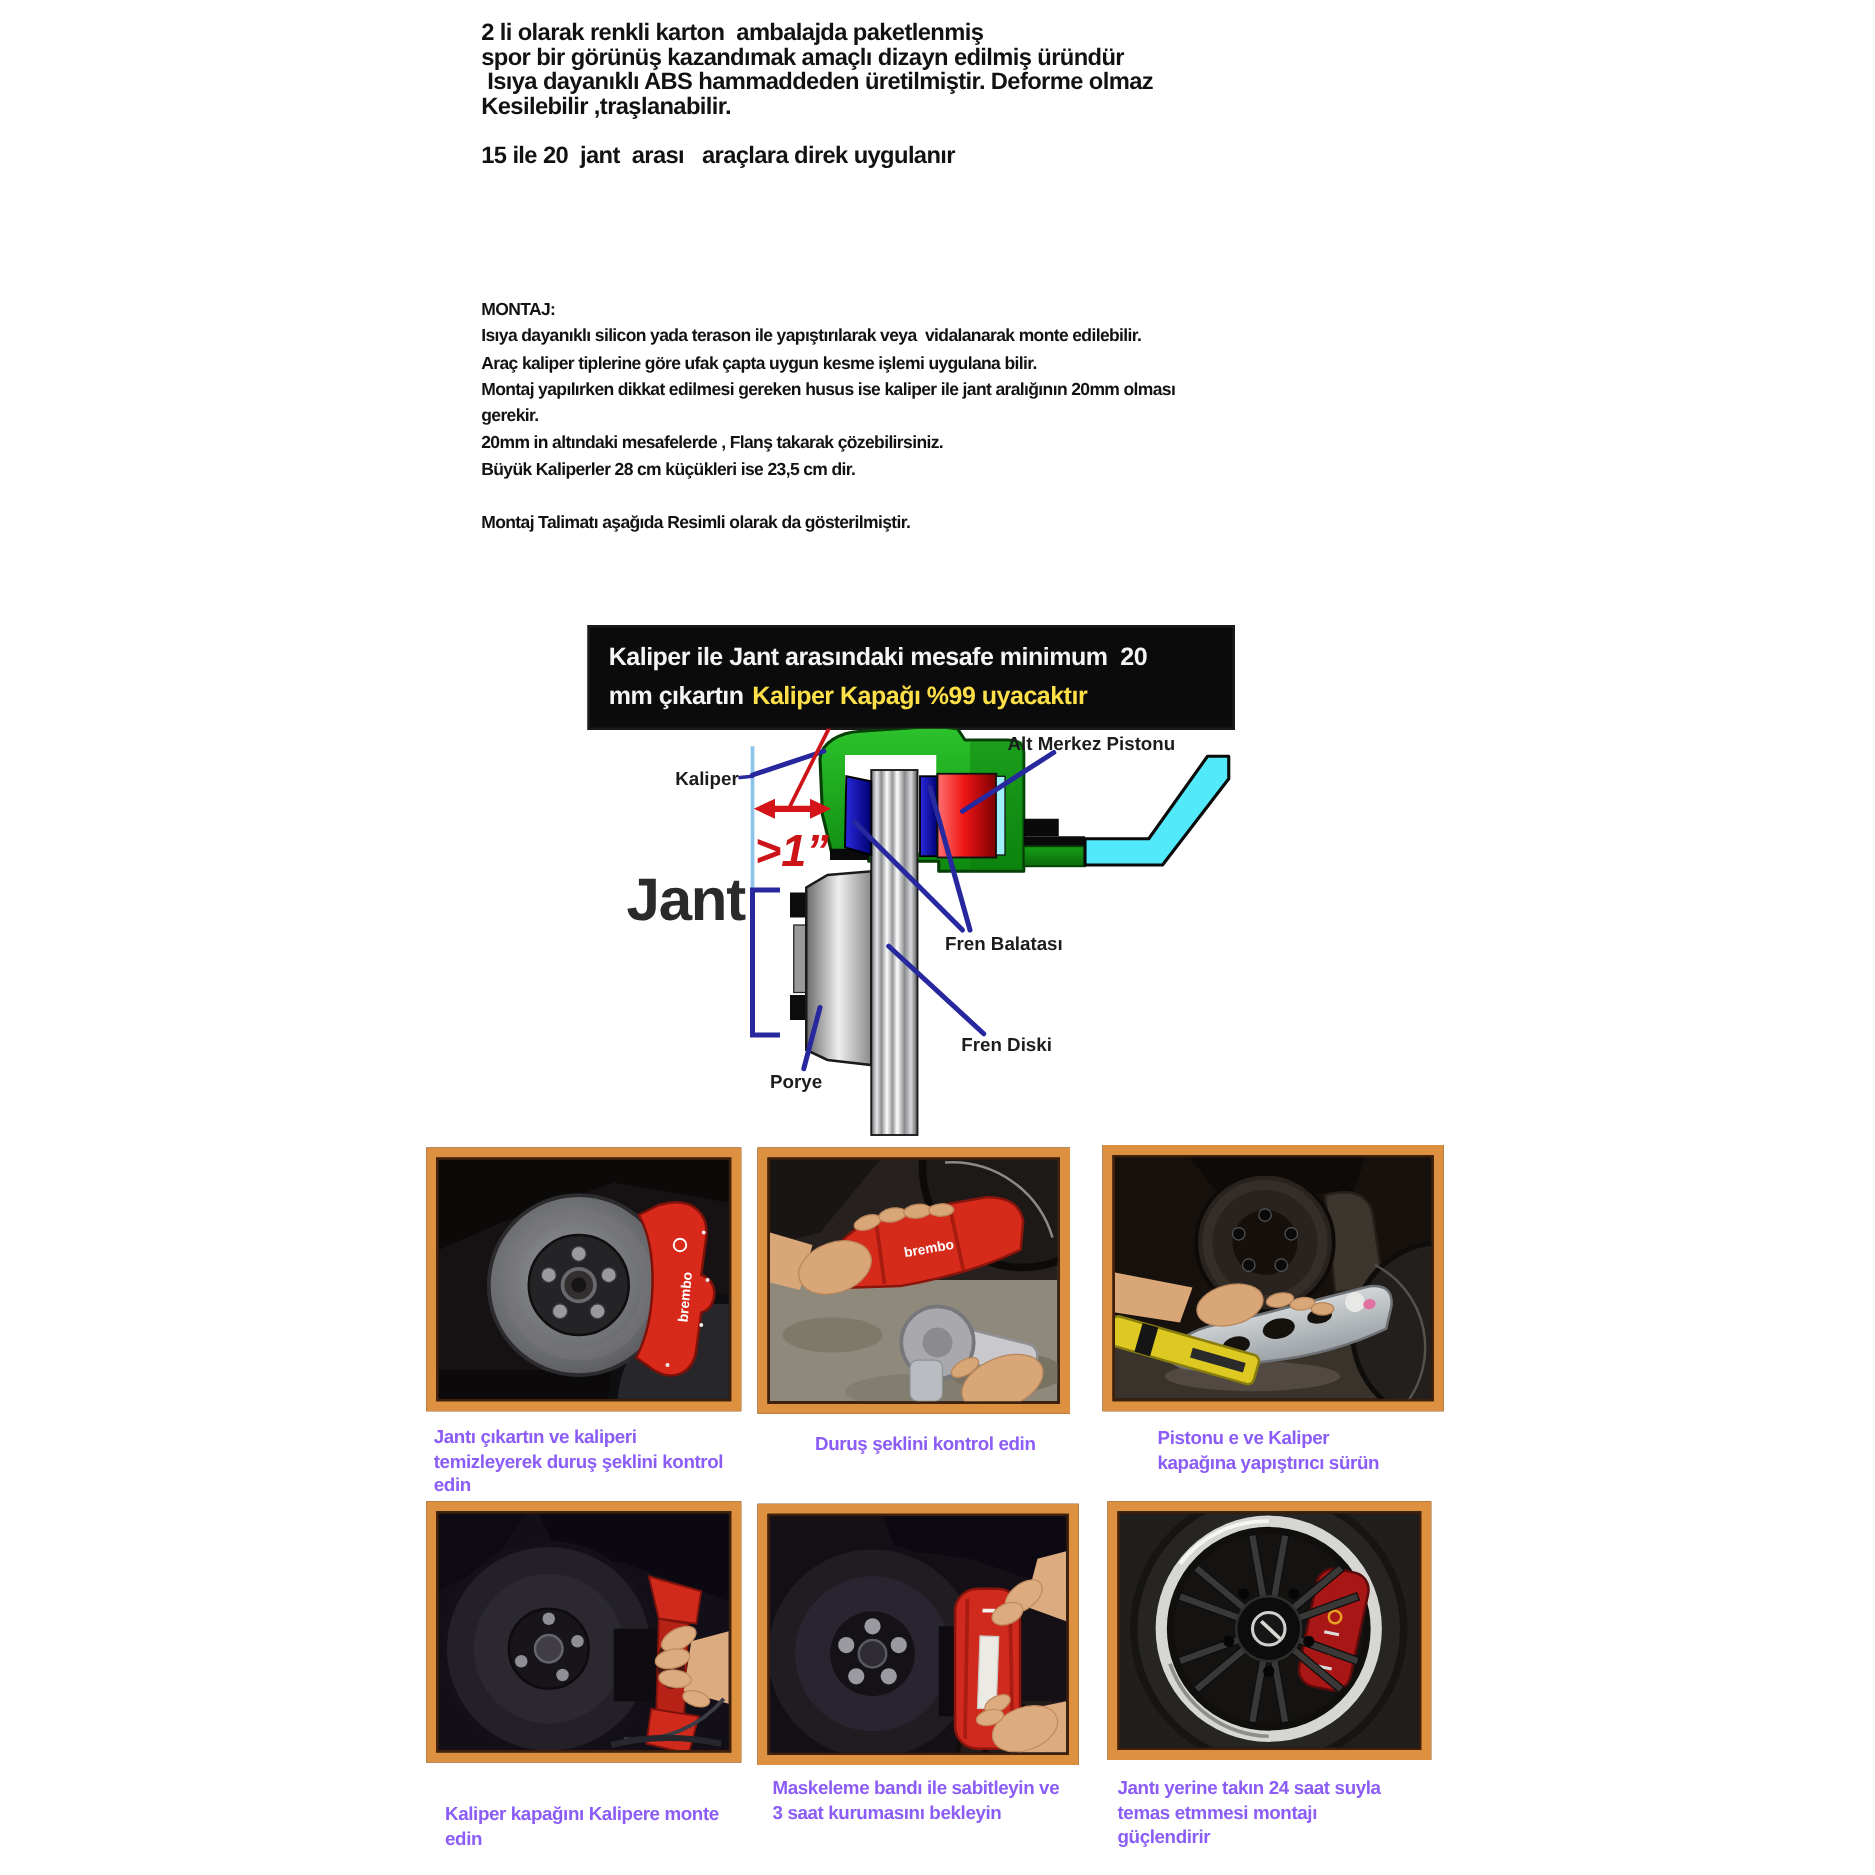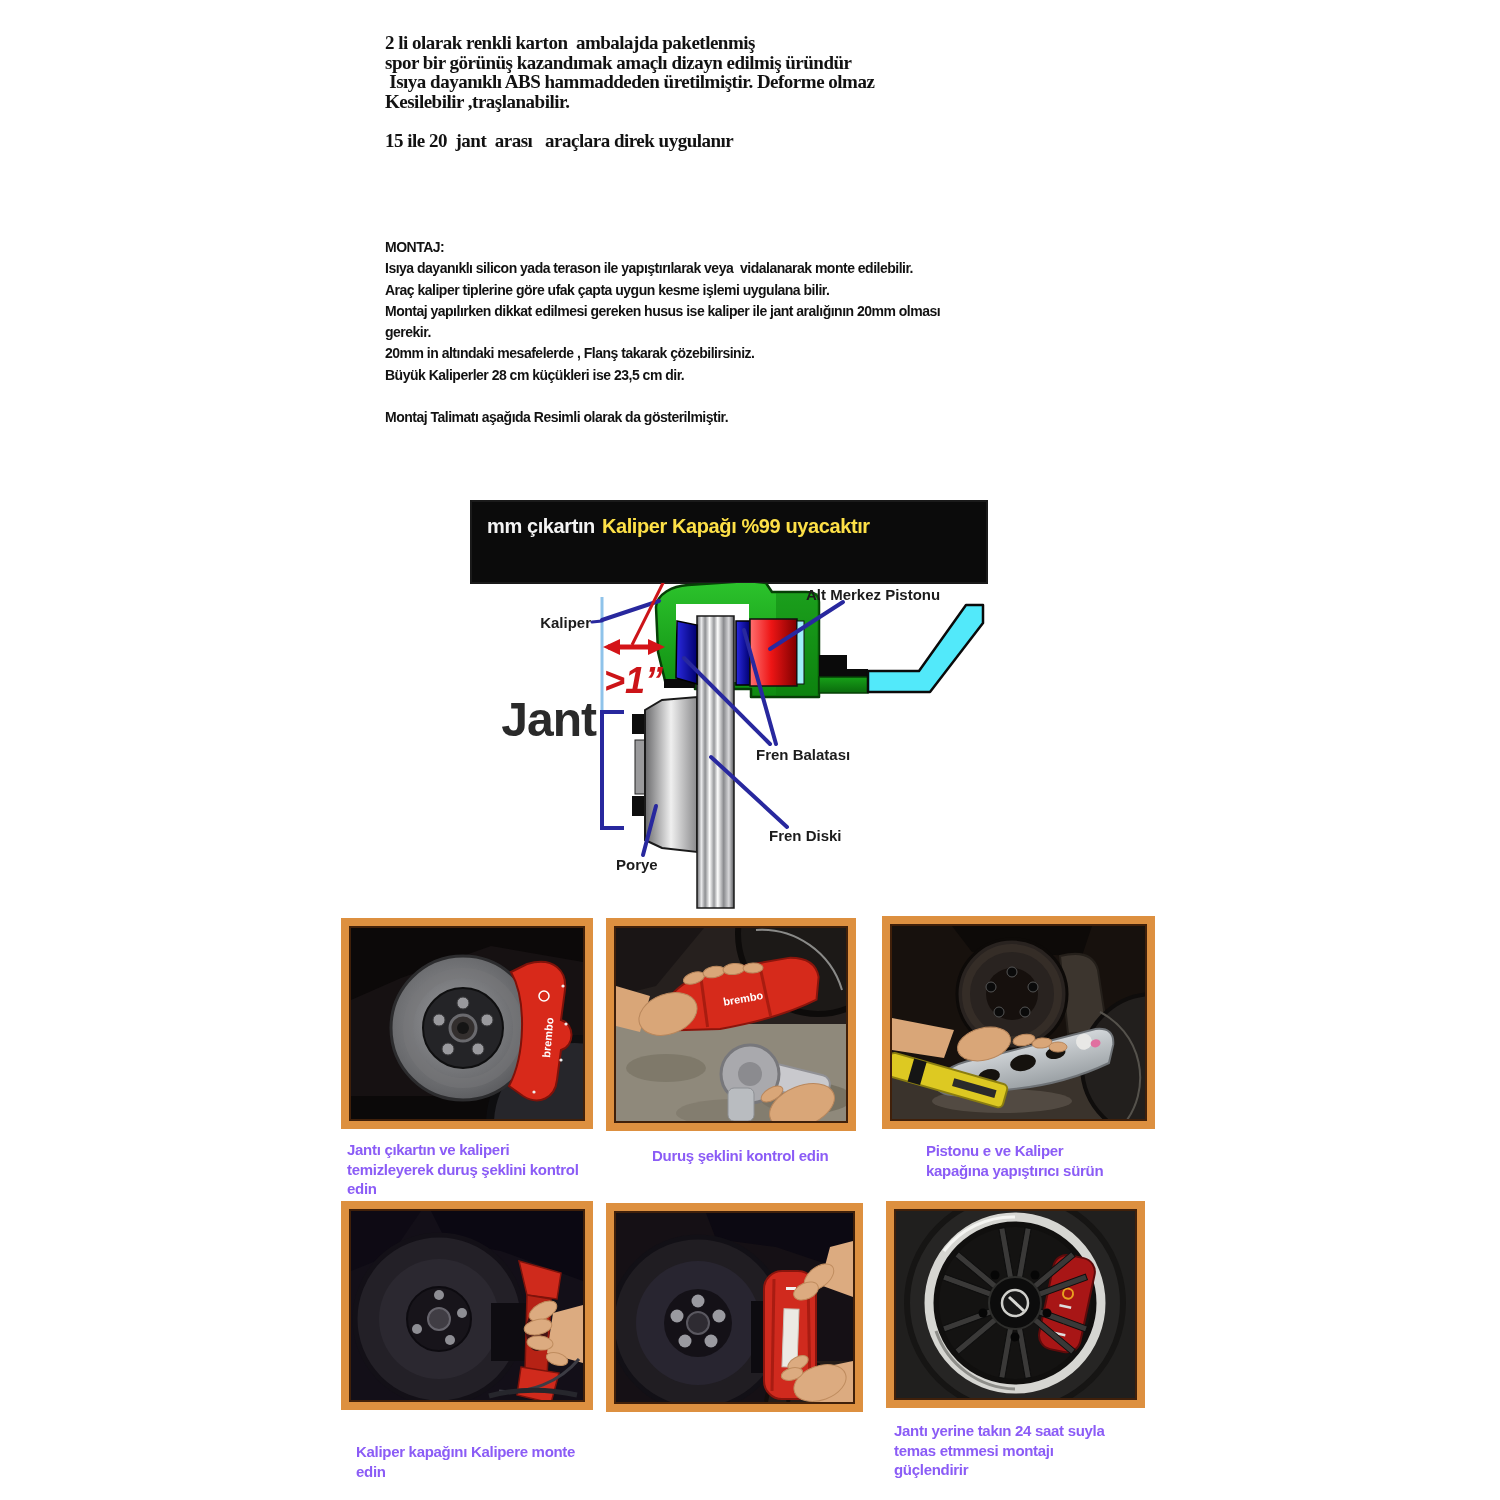--- a/index.html
+++ b/index.html
@@ -1,20 +1,20 @@
 <!DOCTYPE html>
 <html><head>
 <meta charset="utf-8">
 <style>
   html,body{margin:0;padding:0;background:#ffffff;}
   .page{position:relative;width:1500px;height:1500px;background:#ffffff;overflow:hidden;
         font-family:"Liberation Sans","DejaVu Sans",sans-serif;}
   .txtblock{position:absolute;font-weight:bold;color:#121212;white-space:pre-wrap;
             letter-spacing:-0.5px;}
-  .intro{left:385px;top:33px;font-size:19px;line-height:19.5px;width:700px;font-family:Liberation Serif, serif;}
+  .intro{left:385px;top:17px;font-size:19px;line-height:19.5px;width:700px;}
   .montaj{left:385px;top:237px;font-size:14px;line-height:21.3px;width:840px;}
   .banner{position:absolute;left:470px;top:500px;width:518px;height:84px;background:#0b0b0b;
           border:2px solid #1a1a1a;box-sizing:border-box;padding:9px 0 0 15px;}
   .banner .bl{font-weight:bold;font-size:20px;line-height:31px;color:#f4f4f4;
               letter-spacing:-0.4px;white-space:pre;}
   .banner .red{color:#fde047;margin-left:7px;}
   .diagram{position:absolute;left:455px;top:583px;}
   .photo{position:absolute;border:8px solid #dd9040;background:#120f10;}
   .photo svg{display:block;border:2px solid #40200a;}
   .p1{left:341px;top:918px;}
@@ -48,20 +48,21 @@
 Isıya dayanıklı silicon yada terason ile yapıştırılarak veya  vidalanarak monte edilebilir.
 Araç kaliper tiplerine göre ufak çapta uygun kesme işlemi uygulana bilir.
 Montaj yapılırken dikkat edilmesi gereken husus ise kaliper ile jant aralığının 20mm olması
 gerekir.
 20mm in altındaki mesafelerde , Flanş takarak çözebilirsiniz.
 Büyük Kaliperler 28 cm küçükleri ise 23,5 cm dir.
 
 Montaj Talimatı aşağıda Resimli olarak da gösterilmiştir.</div>
 
   <div class="banner">
+    <div class="bl">Kaliper ile Jant arasındaki mesafe minimum  20</div>
     <div class="bl"><span>mm çıkartın</span><span class="red">Kaliper Kapağı %99 uyacaktır</span></div>
   </div>
 
   <svg class="diagram" width="565" height="335" viewBox="455 583 565 335">
     <defs>
       <linearGradient id="gGreen" x1="0" y1="0" x2="0" y2="1">
         <stop offset="0" stop-color="#2cc32c"></stop>
           <stop offset="1" stop-color="#0e8a10"></stop>
       </linearGradient>
       <linearGradient id="gGreenD" x1="0" y1="0" x2="0" y2="1">
@@ -397,17 +398,19 @@
   </div>
 
   <div class="cap c1">Jantı çıkartın ve kaliperi
 temizleyerek duruş şeklini kontrol
 edin</div>
   <div class="cap c2">Duruş şeklini kontrol edin</div>
   <div class="cap c3">Pistonu e ve Kaliper
 kapağına yapıştırıcı sürün</div>
   <div class="cap c4">Kaliper kapağını Kalipere monte
 edin</div>
+  <div class="cap c5">Maskeleme bandı ile sabitleyin ve
+3 saat kurumasını bekleyin</div>
   <div class="cap c6">Jantı yerine takın 24 saat suyla
 temas etmmesi montajı
 güçlendirir</div>
 
 </div>
 
 </body></html>

